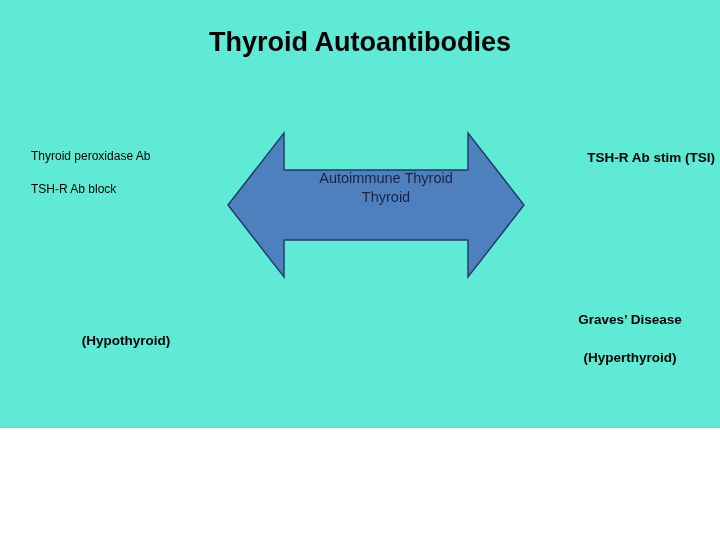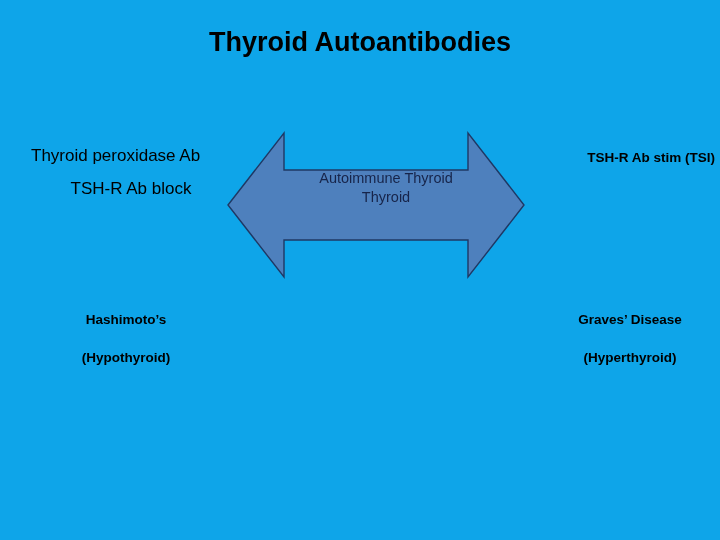--- a/index.html
+++ b/index.html
@@ -8,22 +8,22 @@
     padding: 0;
     background: #ffffff;
   }
   body {
     font-family: "Liberation Sans", sans-serif;
     -webkit-font-smoothing: antialiased;
   }
   #slide {
     position: relative;
     width: 720px;
-    height: 540px;
-    background: #0ea5e9;
+    height: 428px;
+    background: #5eead4;
     overflow: hidden;
   }
 
   
   .slide-title {
     position: absolute;
     left: 0;
     top: 26px;
     width: 720px;
     text-align: center;
@@ -36,28 +36,28 @@
   }
 
   
   .ab-list {
     position: absolute;
     left: 31px;
     top: 148px;
     width: 200px;
   }
   .ab-item {
-    font-size: 17px;
+    font-size: 12px;
     font-weight: normal;
     color: #000000;
     line-height: 16px;
     margin-bottom: 17px;
     white-space: nowrap;
   }
-  .ab-item:last-child { margin-bottom: 13px; text-align: center; }
+  .ab-item:last-child { margin-bottom: 13px; }
 
   
   .ab-right {
     position: absolute;
     right: 5px;
     top: 150px;
     font-size: 13.5px;
     font-weight: bold;
     color: #000000;
     line-height: 16px;
@@ -132,21 +132,20 @@
     <svg viewBox="0 0 304 155" xmlns="http://www.w3.org/2000/svg">
       <polygon points="4,77 60,5 60,42 244,42 244,5 300,77 244,149 244,112 60,112 60,149" fill="#4E80BD" stroke="#1F3864" stroke-width="1.4" stroke-linejoin="miter"></polygon>
     </svg>
     <div class="arrow-label">
       <div>Autoimmune Thyroid</div>
       <div>Thyroid</div>
     </div>
   </div>
 
   <div class="dx-block dx-left">
-    <div class="dx-name">Hashimoto’s</div>
     <div class="dx-state">(Hypothyroid)</div>
   </div>
 
   <div class="dx-block dx-right">
     <div class="dx-name">Graves’ Disease</div>
     <div class="dx-state">(Hyperthyroid)</div>
   </div>
 
 </div>
 

